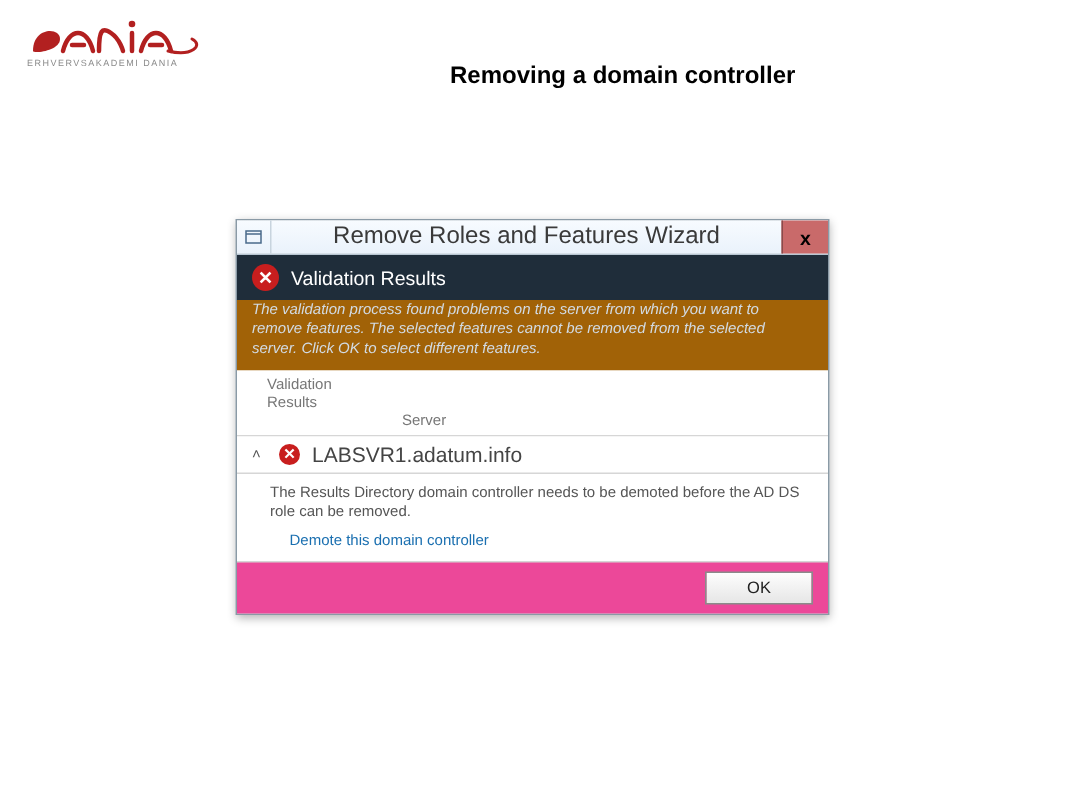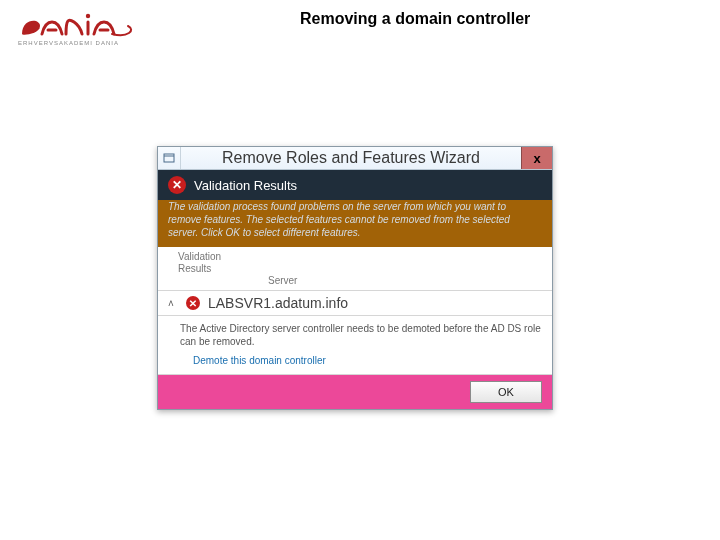--- a/index.html
+++ b/index.html
@@ -1,20 +1,20 @@
 <!DOCTYPE html>
 <html><head>
 <meta charset="utf-8">
 <style>
   html,body{margin:0;padding:0;width:720px;height:540px;background:#fff;font-family:"Segoe UI",Arial,sans-serif;font-size:11px;color:#222;}
   .page{position:relative;width:720px;height:540px;}
   .logo{position:absolute;left:18px;top:12px;}
   .logo-svg{display:block;}
   .logo-sub{font-size:6px;letter-spacing:1px;color:#8a8a8a;margin-top:-2px;}
-  .slide-title{position:absolute;left:300px;top:10px;font-size:16px;font-weight:700;color:#000;}
+  .slide-title{position:absolute;left:300px;top:42px;font-size:16px;font-weight:700;color:#000;}
   .dialog{position:absolute;left:157px;top:146px;width:394px;border:1px solid #8a9aa6;box-shadow:0 2px 6px rgba(0,0,0,0.3);background:#fff;}
   .titlebar{height:22px;background:linear-gradient(#f7fbff,#eaf2fb);display:flex;align-items:stretch;border-bottom:1px solid #b8c6d2;}
   .title-icon{width:22px;display:flex;align-items:center;justify-content:center;border-right:1px solid #c8d4de;}
   .title-text{flex:1;display:flex;align-items:center;justify-content:center;font-size:16px;color:#3a3a3a;font-weight:400;}
   .title-close{width:30px;background:#c96a6a;border-left:1px solid #8a4a4a;display:flex;align-items:center;justify-content:center;color:#000;font-size:13px;font-weight:700;}
   .hdr{background:#1f2d3a;color:#fff;padding:6px 10px;display:flex;align-items:center;gap:8px;}
   .hdr .hdr-title{font-size:13px;}
   .circ-err{width:18px;height:18px;border-radius:50%;background:#c81e1e;display:inline-flex;align-items:center;justify-content:center;color:#fff;font-weight:700;font-size:12px;flex:0 0 auto;}
   .circ-err.sml{width:14px;height:14px;font-size:10px;}
   .msg{background:#a16207;color:#d2dbe4;padding:0 10px 8px 10px;font-size:10px;line-height:1.3;font-style:italic;}
@@ -77,21 +77,21 @@
       <div class="col-a">Validation Results</div>
       <div class="col-b">Server</div>
     </div>
 
     <div class="row2">
       <span class="chev">˄</span>
       <span class="circ-err sml">✕</span>
       <span class="srvname">LABSVR1.adatum.info</span>
     </div>
 
-    <div class="detail">The Active Directory server controller needs to be demoted before the AD DS role can be removed.</div>
+    <div class="detail">The Results Directory domain controller needs to be demoted before the AD DS role can be removed.</div>
     <div class="demote">
       <a href="#">Demote this domain controller</a>
     </div>
 
     <div class="btnrow">
       <div class="okbtn">
         <span>OK</span>
       </div>
     </div>
   </div>

